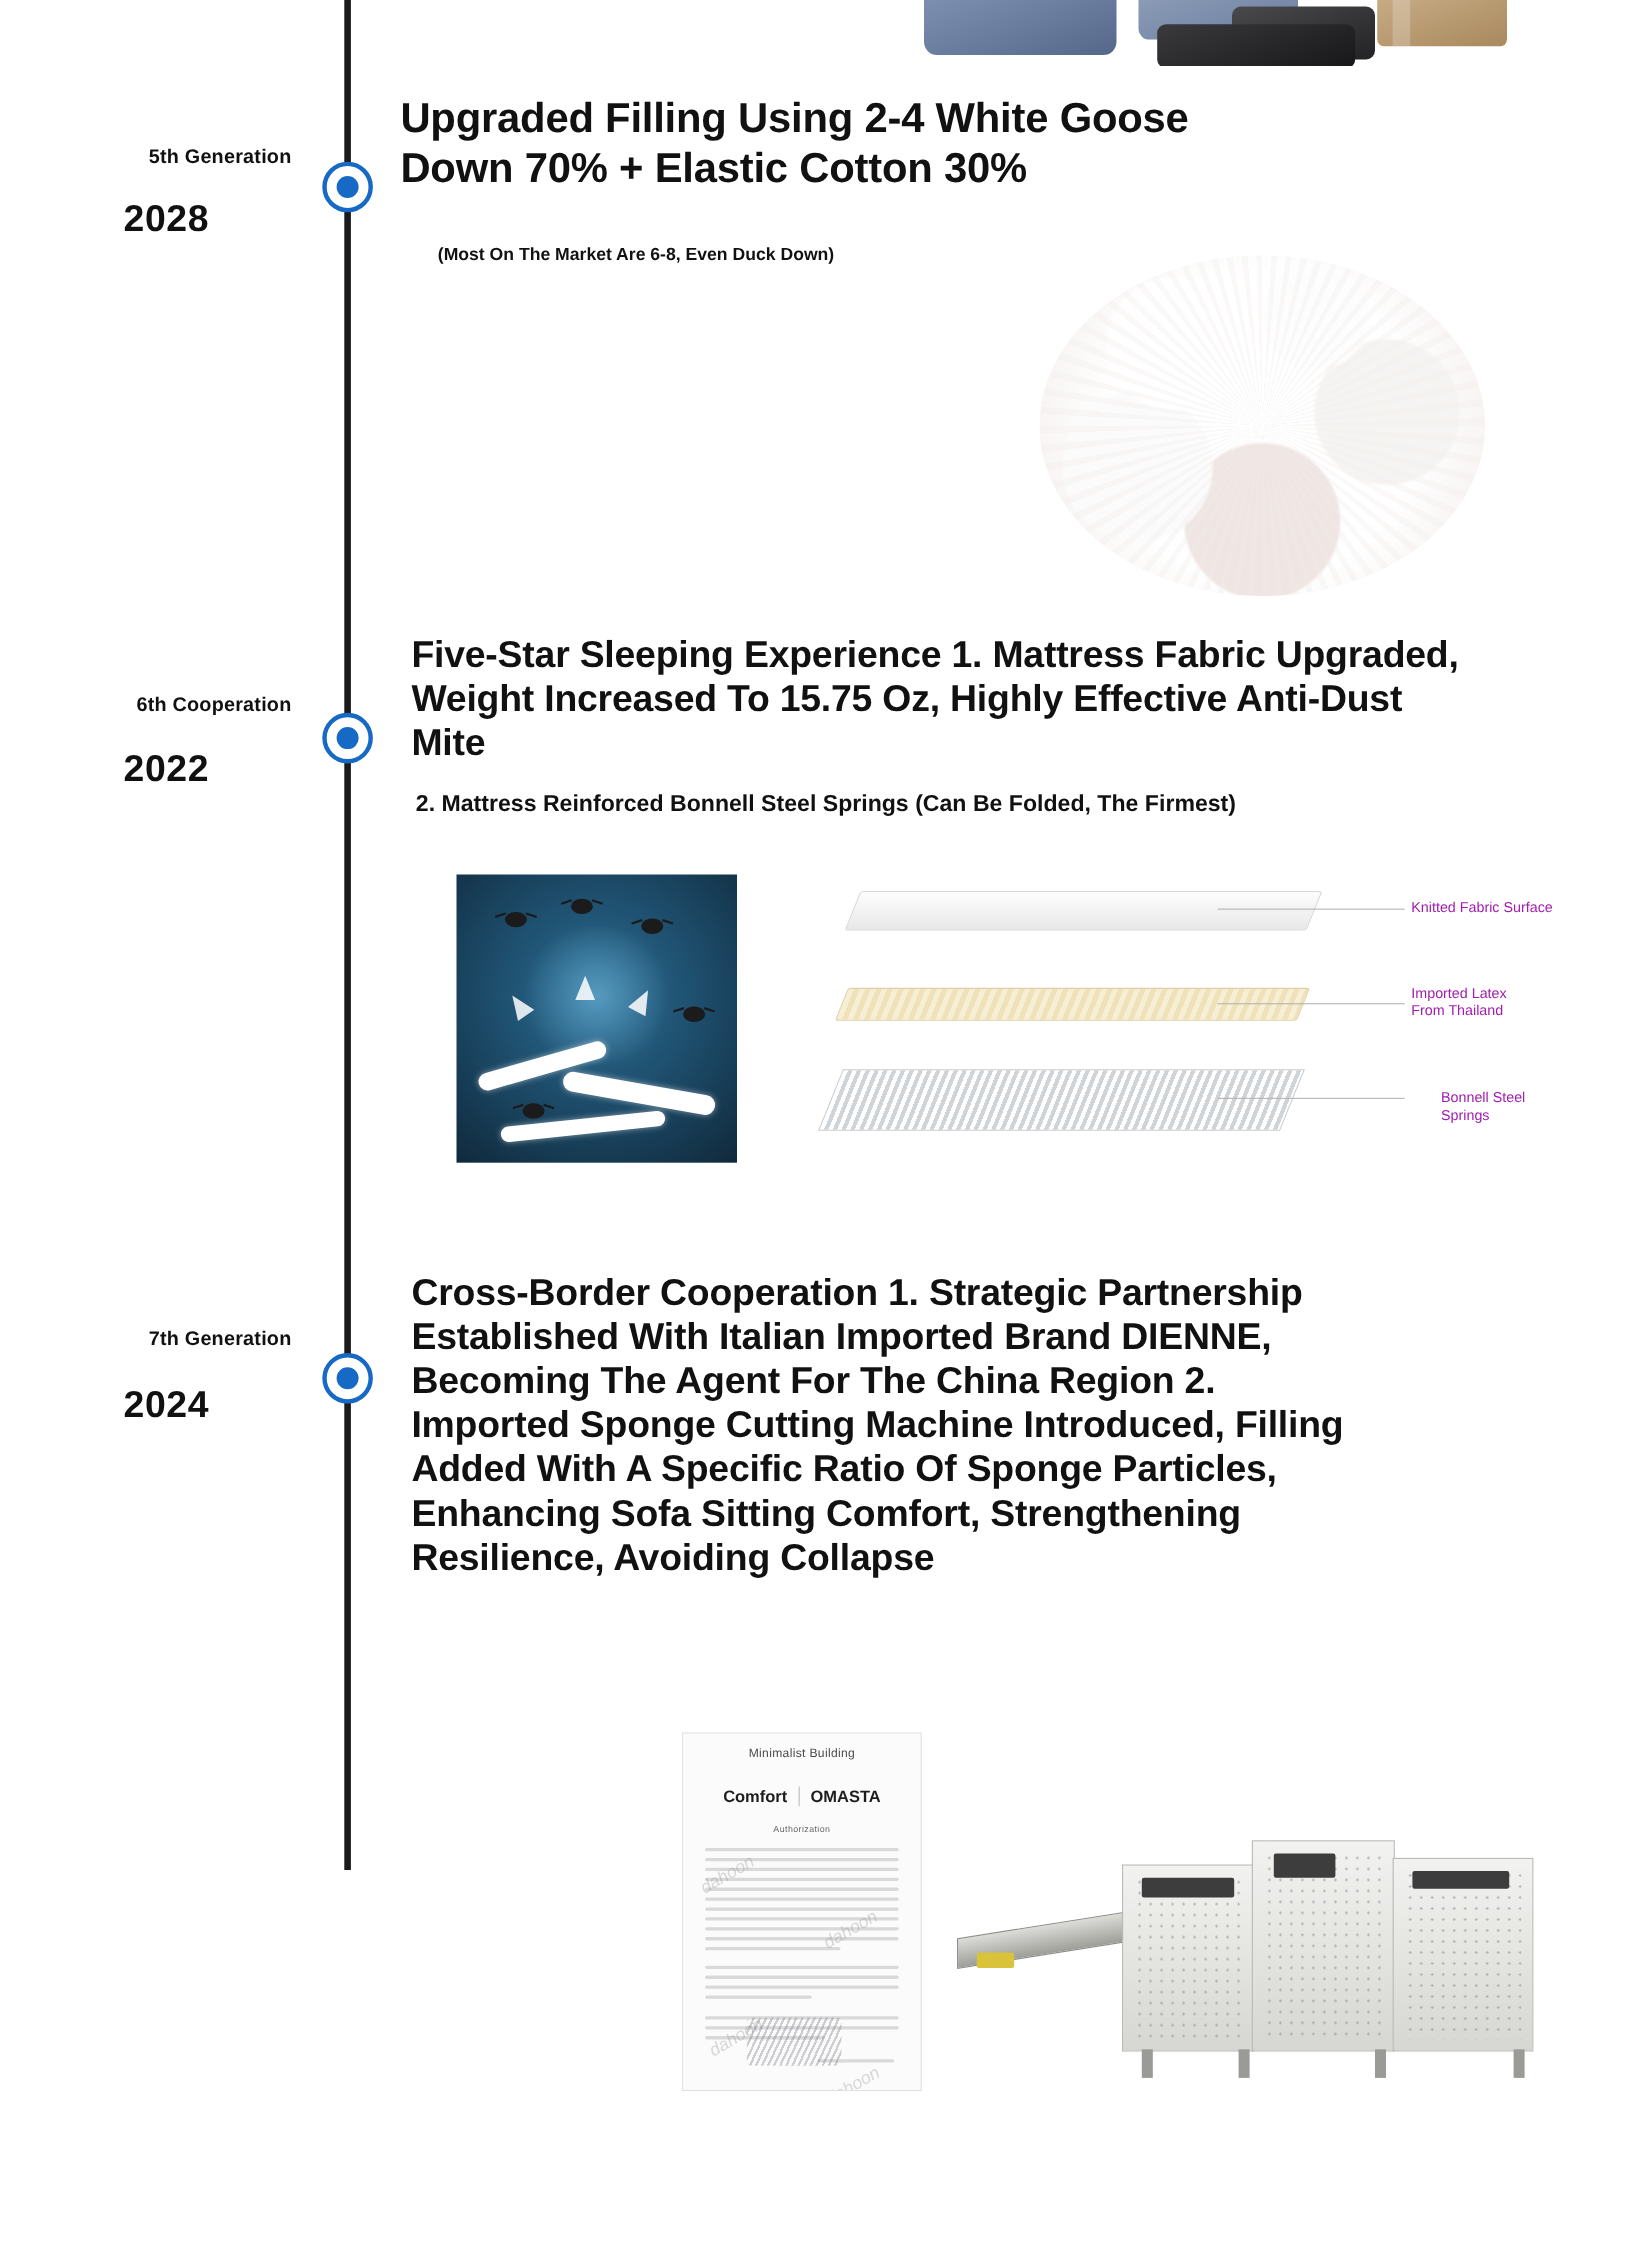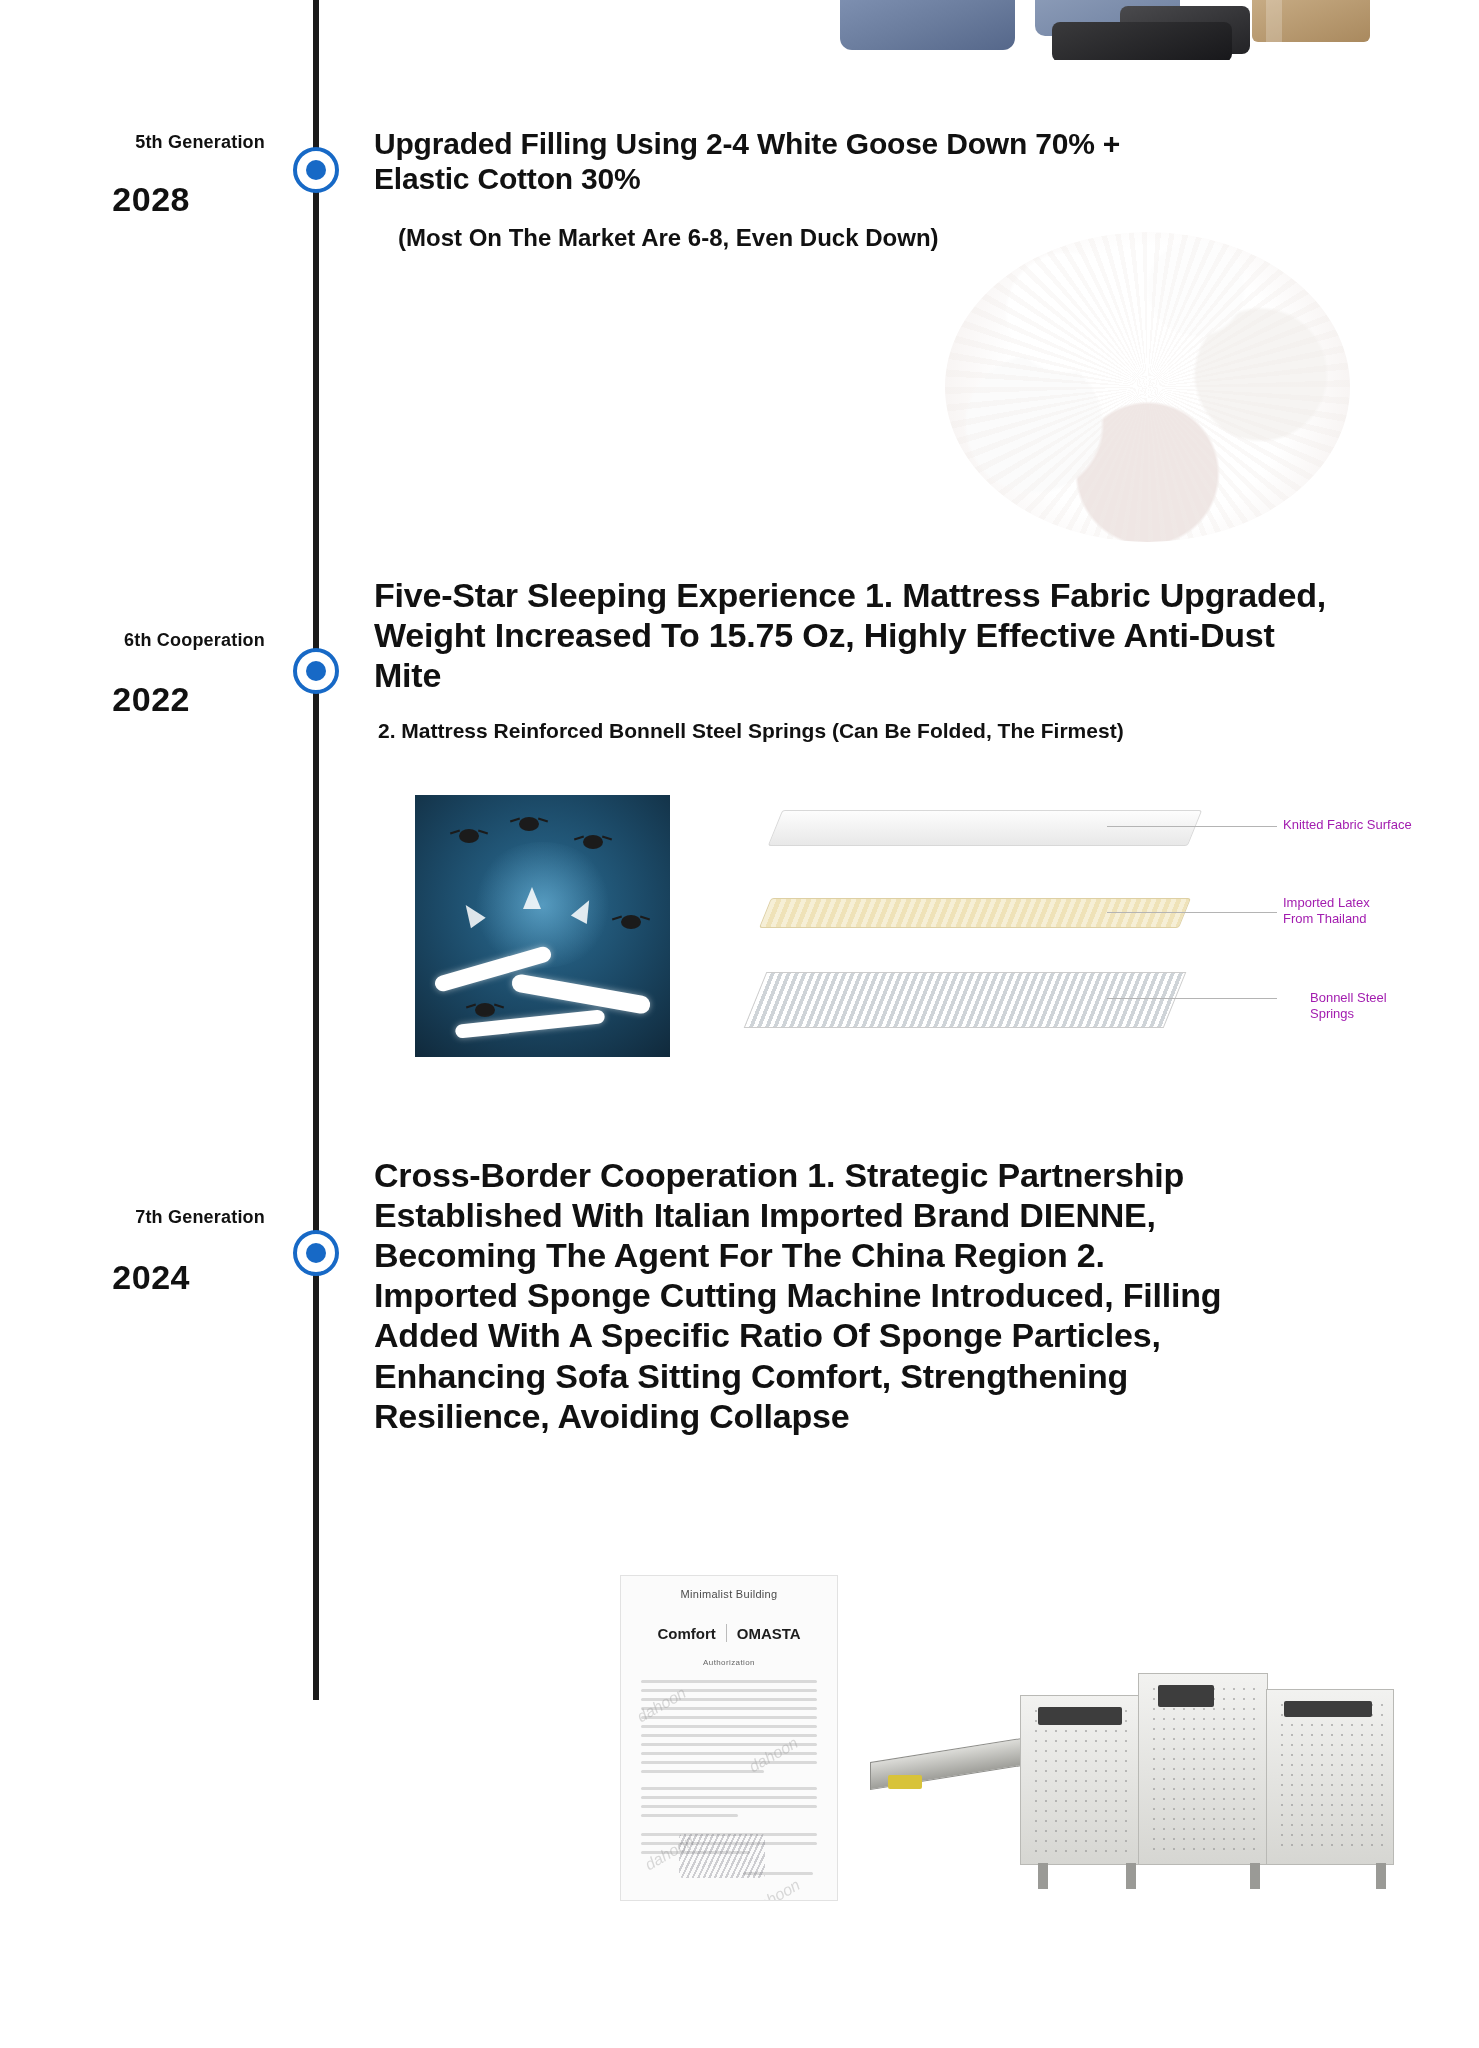--- a/index.html
+++ b/index.html
@@ -257,22 +257,22 @@
 <body>
 
 <div id="timeline-spine"></div>
 
 <div class="milestone-dot" style="left:293px; top:147px;">
   <div class="inner"></div>
 </div>
 <div class="gen-label" style="left:30px; top:132px; width:235px;">5th Generation</div>
 <div class="year-label" style="left:30px; top:180px; width:160px;">2028</div>
 
-<div class="headline" style="left:374px; top:86px; width:790px; font-size:30px;margin-top:40px;">Upgraded Filling Using 2-4 White Goose Down 70% + Elastic Cotton 30%</div>
-<div class="subline" style="left:398px; top:222px; width:700px; font-size:24px;">(Most On The Market Are 6-8, Even Duck Down)</div>
+<div class="headline" style="left:364px; top:86px; width:790px; font-size:38px;">Upgraded Filling Using 2-4 White Goose Down 70% + Elastic Cotton 30%</div>
+<div class="subline" style="left:398px; top:222px; width:700px; font-size:16px;">(Most On The Market Are 6-8, Even Duck Down)</div>
 
 <div class="img-block" id="top-strip">
   <div class="pillow-a"></div>
   <div class="pillow-b"></div>
   <div class="pouch-dark2"></div>
   <div class="pouch-dark"></div>
   <div class="box-tan">
       <div class="stripe"></div>
     </div>
 </div>

